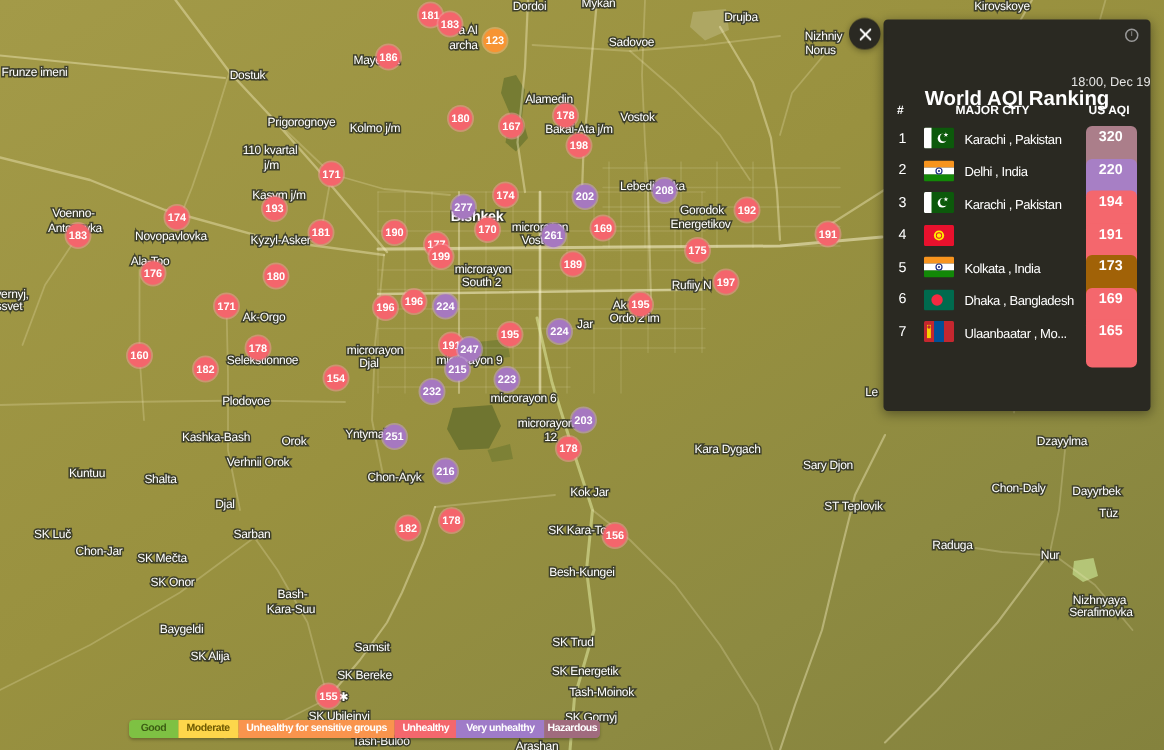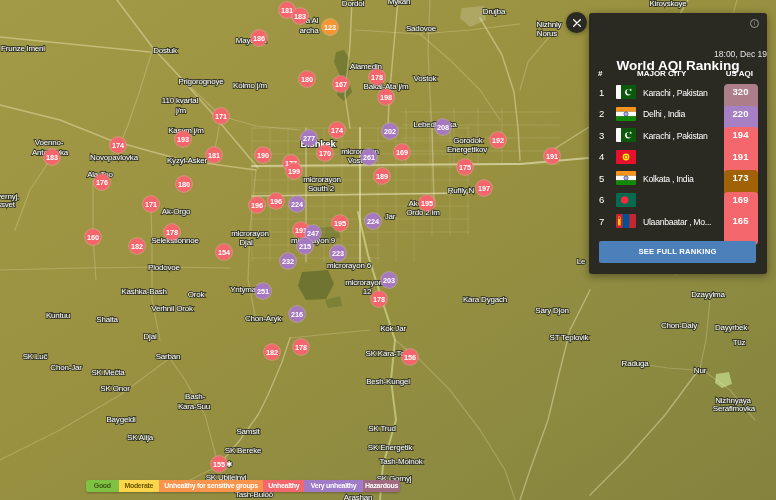--- a/index.html
+++ b/index.html
@@ -576,37 +576,37 @@
         <div class="pill" style="background:#a16207">173</div>
       </div>
 <div class="row">
         <div class="rank">6</div>
         <div class="flag">
           <svg width="20" height="14" viewBox="0 0 20 14">
             <rect width="20" height="14" fill="#006a4e"></rect>
             <circle cx="8.7" cy="7" r="3.8" fill="#f42a41"></circle>
           </svg>
         </div>
+        <div class="city">Dhaka , Bangladesh</div>
         <div class="pill" style="background:#f4676d">169</div>
       </div>
 <div class="row">
         <div class="rank">7</div>
         <div class="flag">
           <svg width="20" height="14" viewBox="0 0 20 14">
             <rect width="20" height="14" fill="#c4272f"></rect>
             <rect x="6.7" width="6.6" height="14" fill="#015197"></rect>
             <rect x="2" y="2.6" width="2.6" height="8.8" fill="#f9cf02"></rect>
             <circle cx="3.3" cy="4" r="1.1" fill="#c4272f"></circle>
           </svg>
         </div>
         <div class="city">Ulaanbaatar , Mo...</div>
         <div class="pill" style="background:#f4676d">165</div>
       </div>
   </div>
-  <div class="btn">SEE FULL RANKING</div>
 </div>
 <div class="legend">
 <div class="seg" style="width:32.6px;background:#7ec143;color:#3c5c13">Good</div>
 <div class="seg" style="width:40.3px;background:#fdd64b;color:#6e5900">Moderate</div>
 <div class="seg" style="width:104.4px;background:#f9944d;color:#ffffff">Unhealthy for sensitive groups</div>
 <div class="seg" style="width:41.2px;background:#f4676d;color:#ffffff">Unhealthy</div>
 <div class="seg" style="width:58.3px;background:#9f7bc8;color:#ffffff">Very unhealthy</div>
 <div class="seg" style="width:37.7px;background:#a06b7e;color:#ffffff">Hazardous</div>
 </div>
 

